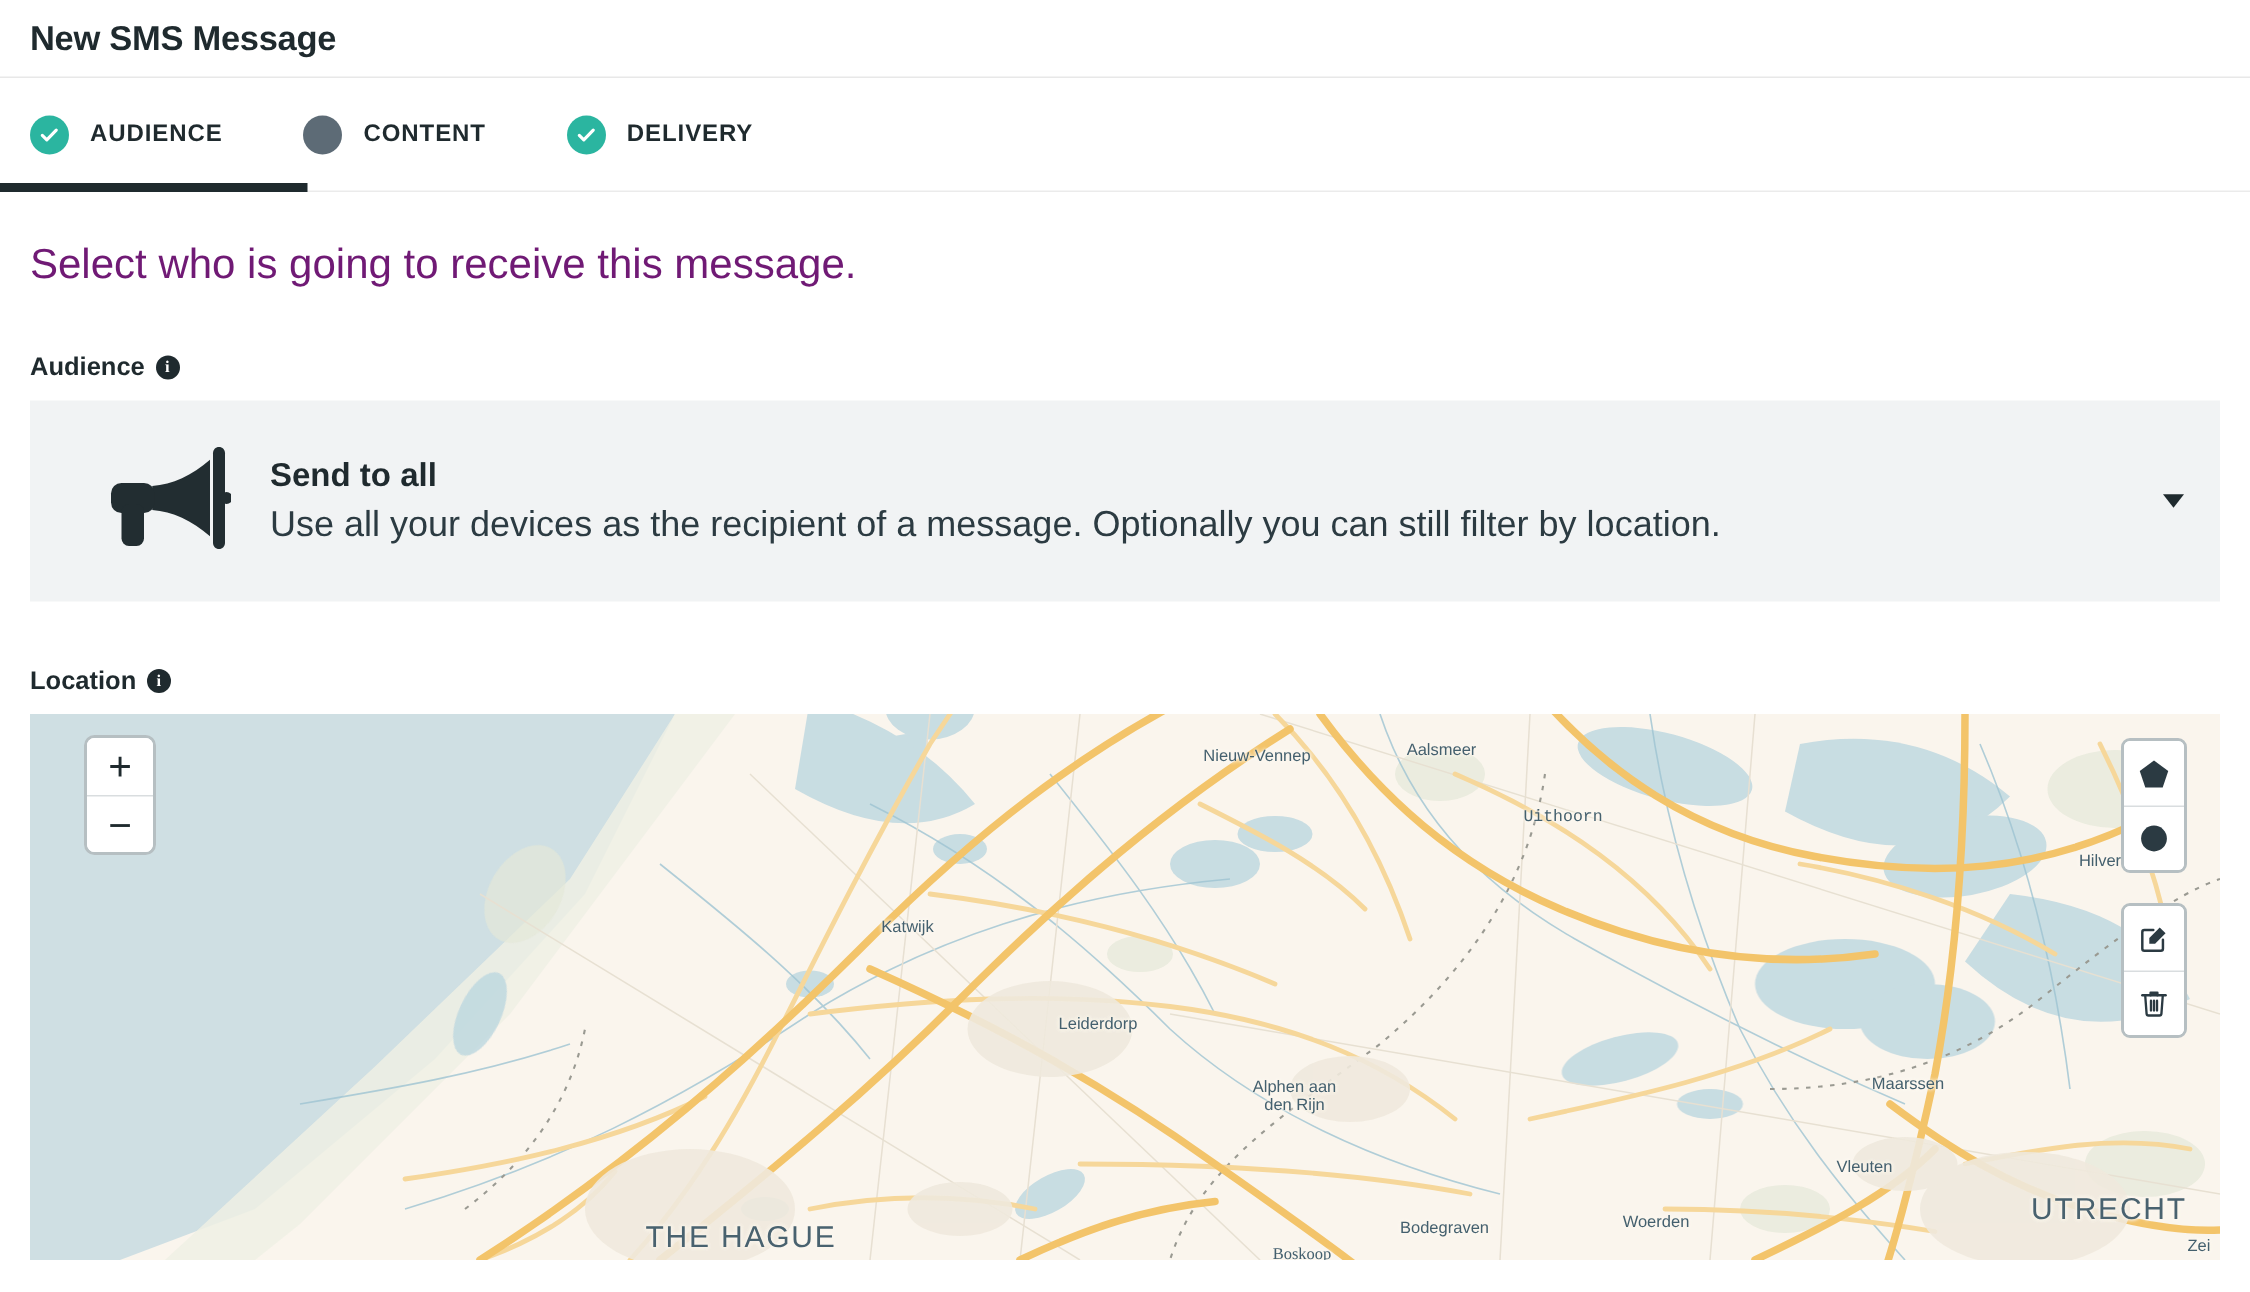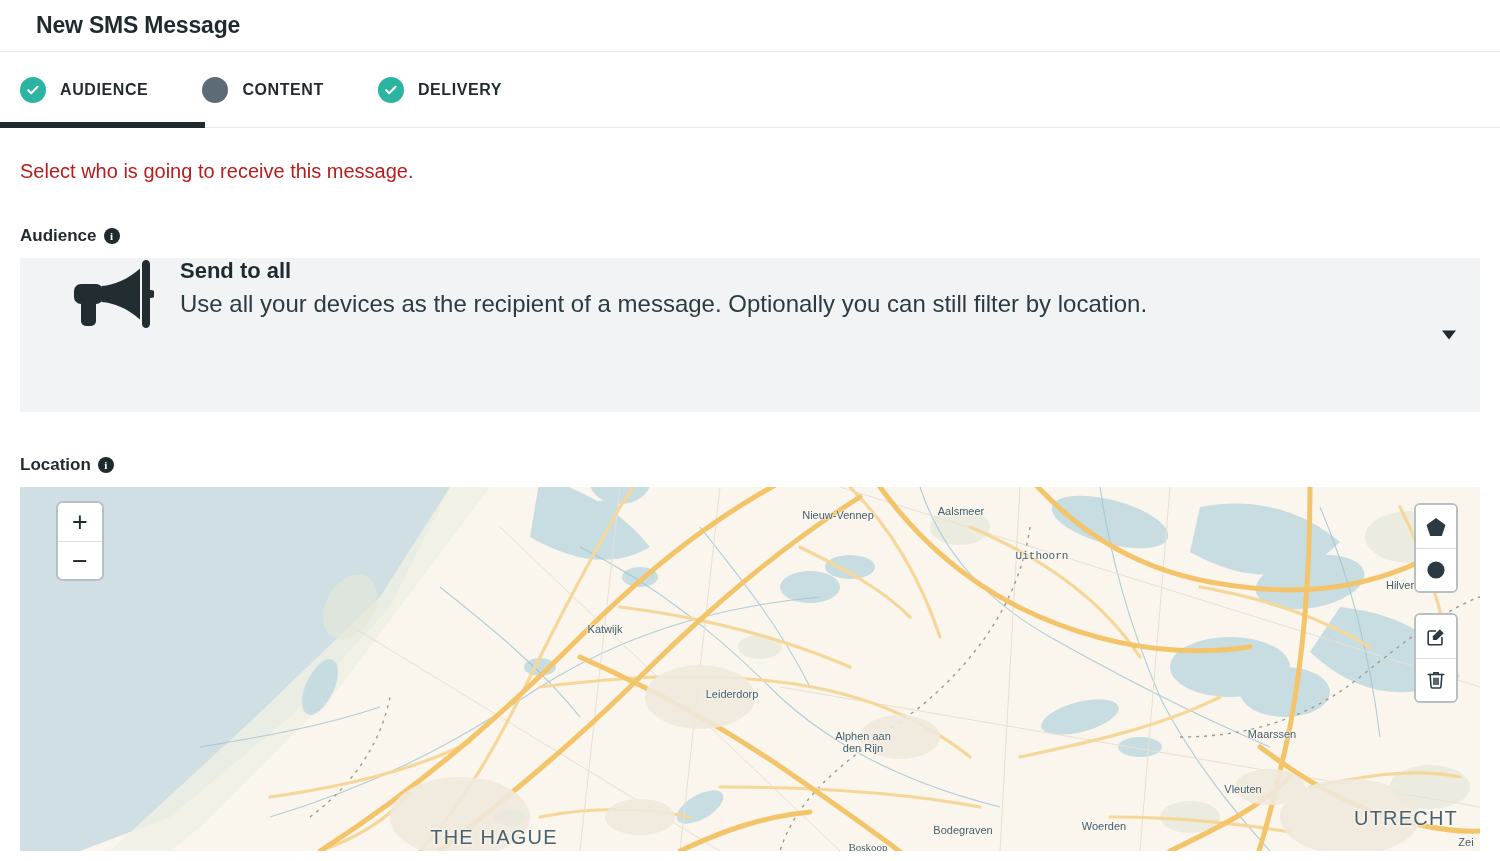--- a/index.html
+++ b/index.html
@@ -8,21 +8,21 @@
     background: #ffffff;
     font-family: "Liberation Sans", sans-serif;
     overflow: hidden;
   }
 
   
   .app-header {
     height: 52px;
     border-bottom: 1px solid #e8e8e8;
     display: flex; align-items: center;
-    padding-left: 36px;
+    padding-left: 20px;
   }
   .app-title {
     font-size: 23px;
     font-weight: bold;
     color: #1f2a2e;
     letter-spacing: -0.2px;
   }
 
   
   .steps-bar {
@@ -60,22 +60,22 @@
     position: absolute;
     left: 0; bottom: -1px;
     height: 6px;
     width: 205px;
     background: #1f2a2e;
   }
 
   
   .content { padding: 0 20px; }
   .intro {
-    font-size: 20px;
-    color: #b91c1c;
+    font-size: 28px;
+    color: #701a75;
     margin-top: 32px;
     margin-bottom: 0;
     font-weight: normal;
   }
 
   .field-label {
     display: flex;
     align-items: center;
     gap: 7px;
     font-size: 17px;
@@ -95,22 +95,23 @@
     display: inline-flex;
     align-items: center; justify-content: center;
     line-height: 1;
     flex: 0 0 auto;
   }
 
   
   .audience-card {
     position: relative;
     background: #f1f3f4;
-    height: 154px;
+    height: 134px;
     display: flex;
+    align-items: center;
     padding-left: 48px;
     cursor: pointer;
   }
   .megaphone { flex: 0 0 auto; margin-right: 26px; }
   .audience-texts { display: flex; flex-direction: column; gap: 6px; }
   .audience-title {
     font-size: 22px;
     font-weight: bold;
     color: #1f2a2e;
   }

